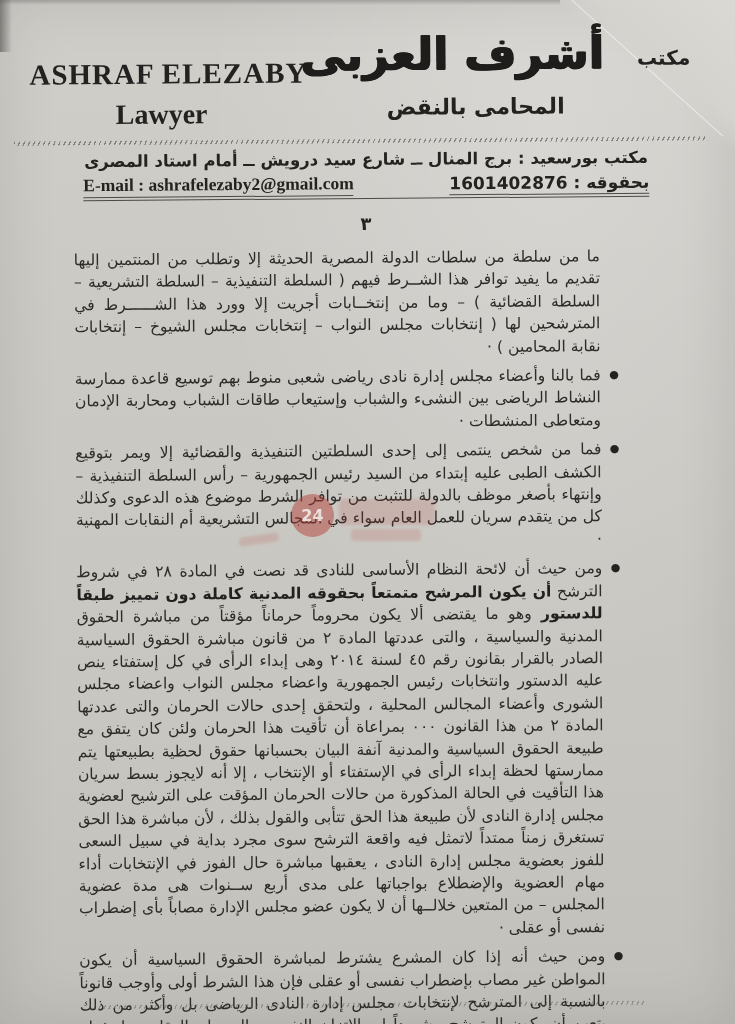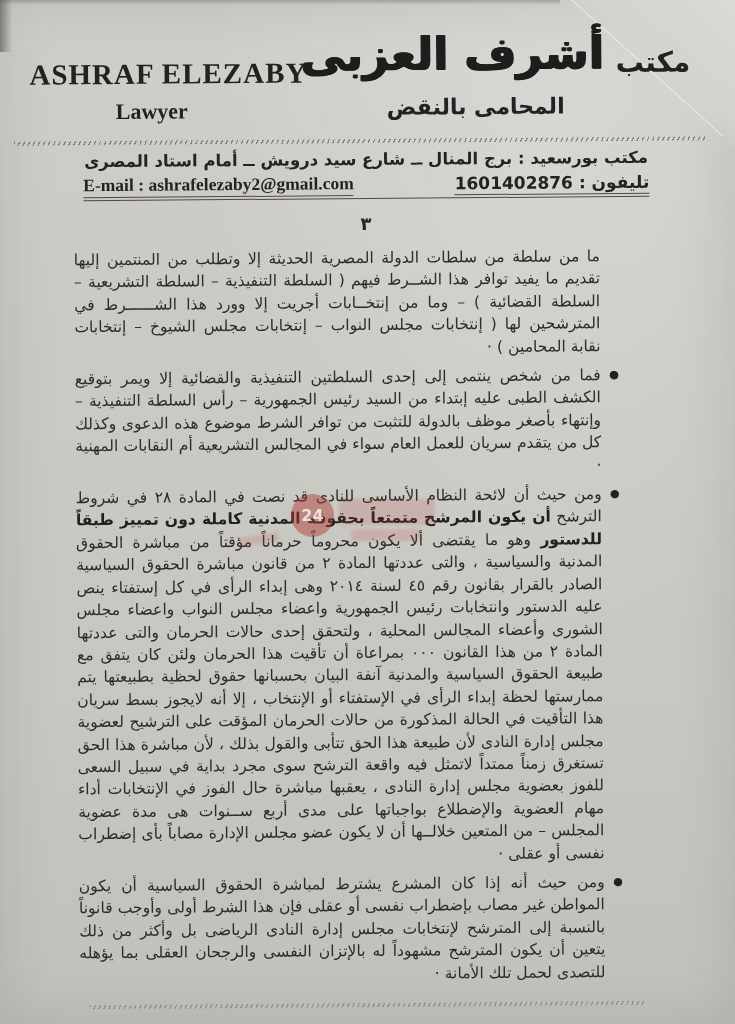--- a/index.html
+++ b/index.html
@@ -23,23 +23,23 @@
         background:linear-gradient(to bottom,rgba(90,88,84,.35),rgba(90,88,84,0));pointer-events:none;}
 
   .content{position:absolute;inset:0;transform:rotate(-0.45deg);transform-origin:50% 40%;}
 
   
   .hdr{position:absolute;left:0;top:0;width:100%;height:142px;}
   .en-name{position:absolute;left:32px;top:56px;
         font-family:"Liberation Serif",serif;font-weight:bold;font-size:29px;
         letter-spacing:1px;color:#232220;}
   .en-title{position:absolute;left:118px;top:97px;
-        font-family:"Liberation Serif",serif;font-weight:bold;font-size:22px;color:#232220;}
+        font-family:"Liberation Serif",serif;font-weight:bold;font-size:28px;color:#232220;}
   .office-word{position:absolute;right:42px;top:48px;direction:rtl;
-        font-weight:bold;font-size:28px;color:#232220;}
+        font-weight:bold;font-size:20px;color:#232220;}
   .calligraphy{position:absolute;right:128px;top:28px;direction:rtl;
         font-weight:bold;font-size:45px;letter-spacing:-1px;color:#1e1d1b;
         text-shadow:0.8px 0 0 #1e1d1b,-0.8px 0 0 #1e1d1b,0 0.5px 0 #1e1d1b;}
   .ar-title{position:absolute;right:168px;top:95px;direction:rtl;
         font-weight:bold;font-size:22px;color:#232220;}
 
   .hatch{background-image:repeating-linear-gradient(115deg,rgba(88,86,82,.85) 0 1.3px,rgba(88,86,82,0) 1.3px 4.6px);}
   .hatch-top{position:absolute;left:16px;top:139px;width:694px;height:4px;opacity:.75;}
 
   
@@ -95,29 +95,29 @@
       <div class="calligraphy">أشرف العزبى</div>
       <div class="ar-title">المحامى بالنقض</div>
     </div>
 
     <div class="hatch hatch-top"></div>
 
     <div class="contact">
       <div class="address">مكتب بورسعيد : برج المنال ــ شارع سيد درويش ــ أمام استاد المصرى</div>
       <div class="contact-row">
         <span class="email"><span>E-mail :</span> <span>ashrafelezaby2@gmail.com</span></span>
-        <span class="phone"><span>تليفون :</span> <span>1601402876</span></span>
+        <span class="phone"><span>بحقوقه :</span> <span>1601402876</span></span>
       </div>
     </div>
 
     <div class="page-number">٣</div>
 
     <div class="body-abs">
         <div class="para"><span>ما من سلطة من سلطات الدولة المصرية الحديثة إلا وتطلب من المنتمين إليها تقديم ما يفيد توافر هذا الشــرط  فيهم ( السلطة التنفيذية – السلطة التشريعية – السلطة القضائية ) – وما من إنتخــابات أجريت إلا وورد هذا الشــــــرط في المترشحين لها ( إنتخابات مجلس النواب – إنتخابات مجلس الشيوخ – إنتخابات نقابة المحامين ) ·</span></div>
-        <div class="para"><span class="bullet">●</span></div>
+        <div class="para"><span class="bullet">●</span><span>فما بالنا وأعضاء مجلس إدارة نادى رياضى شعبى منوط بهم توسيع قاعدة ممارسة النشاط الرياضى بين النشىء والشباب وإستيعاب طاقات الشباب ومحاربة الإدمان ومتعاطى المنشطات ·</span></div>
         <div class="para"><span class="bullet">●</span><span>فما من شخص ينتمى إلى إحدى السلطتين التنفيذية والقضائية إلا ويمر بتوقيع الكشف الطبى عليه إبتداء من السيد رئيس الجمهورية – رأس السلطة التنفيذية – وإنتهاء بأصغر موظف بالدولة للتثبت من توافر الشرط موضوع هذه الدعوى وكذلك كل من يتقدم سريان للعمل العام سواء في المجالس التشريعية أم النقابات المهنية ·</span></div>
         <div class="para"><span class="bullet">●</span><span>ومن حيث أن لائحة النظام الأساسى للنادى قد نصت في المادة ٢٨ في شروط الترشح </span><span class="b">أن يكون المرشح متمتعاً بحقوقه المدنية كاملة دون تمييز طبقاً للدستور</span><span>  وهو ما يقتضى ألا يكون محروماً حرماناً مؤقتاً من مباشرة الحقوق المدنية والسياسية ، والتى عددتها المادة ٢ من قانون مباشرة الحقوق السياسية الصادر بالقرار بقانون رقم ٤٥ لسنة ٢٠١٤ وهى إبداء الرأى في كل إستفتاء ينص عليه الدستور وانتخابات رئيس الجمهورية واعضاء مجلس النواب واعضاء مجلس الشورى وأعضاء المجالس المحلية ، ولتحقق إحدى حالات الحرمان والتى عددتها المادة ٢ من هذا القانون ٠٠٠ بمراعاة أن تأقيت هذا الحرمان ولئن كان يتفق مع طبيعة الحقوق السياسية والمدنية آنفة البيان بحسبانها حقوق لحظية بطبيعتها يتم ممارستها لحظة إبداء الرأى في الإستفتاء أو الإنتخاب ، إلا أنه لايجوز بسط سريان هذا التأقيت في الحالة المذكورة من حالات الحرمان المؤقت على الترشيح لعضوية مجلس إدارة النادى لأن طبيعة هذا الحق تتأبى والقول بذلك ، لأن مباشرة هذا الحق تستغرق زمناً ممتداً لاتمثل فيه واقعة الترشح سوى مجرد بداية في سبيل السعى للفوز بعضوية مجلس إدارة النادى ، يعقبها مباشرة حال الفوز في الإنتخابات أداء مهام العضوية والإضطلاع بواجباتها على مدى أربع ســنوات هى مدة عضوية المجلس – من المتعين خلالــها أن لا يكون عضو مجلس الإدارة مصاباً بأى إضطراب نفسى أو عقلى ·</span></div>
         <div class="para"><span class="bullet">●</span><span>ومن حيث أنه إذا كان المشرع يشترط لمباشرة الحقوق السياسية أن يكون المواطن غير مصاب بإضطراب نفسى أو عقلى فإن هذا الشرط أولى وأوجب قانوناً بالنسبة إلى المترشح لإنتخابات مجلس إدارة النادى الرياضى بل وأكثر من ذلك يتعين أن يكون المترشح مشهوداً له بالإتزان النفسى والرجحان العقلى بما يؤهله للتصدى لحمل تلك الأمانة ·</span></div>
       </div>
 
     <div class="hatch hatch-bottom"></div>
 
   </div>
 
   <div class="watermark">

